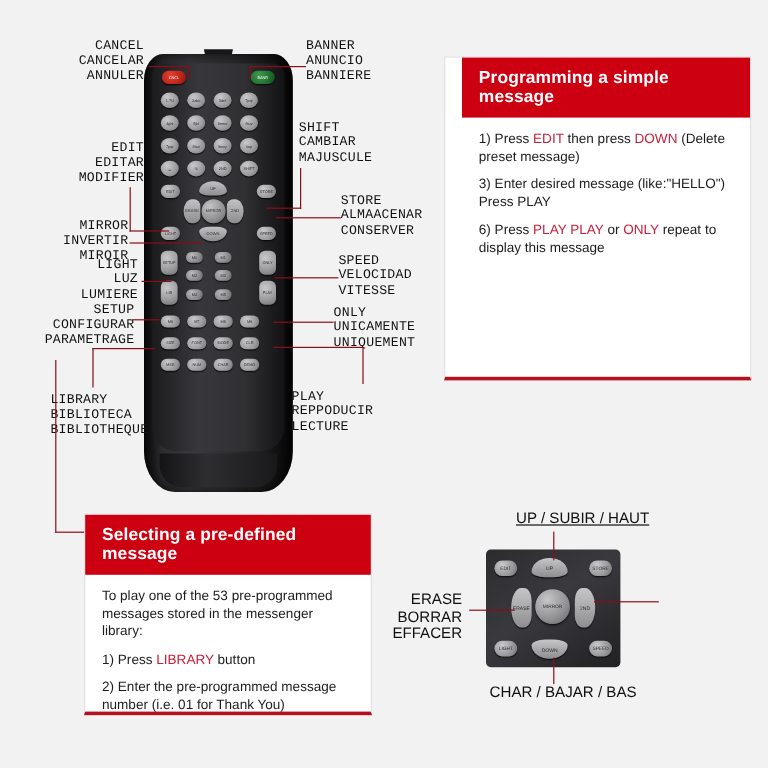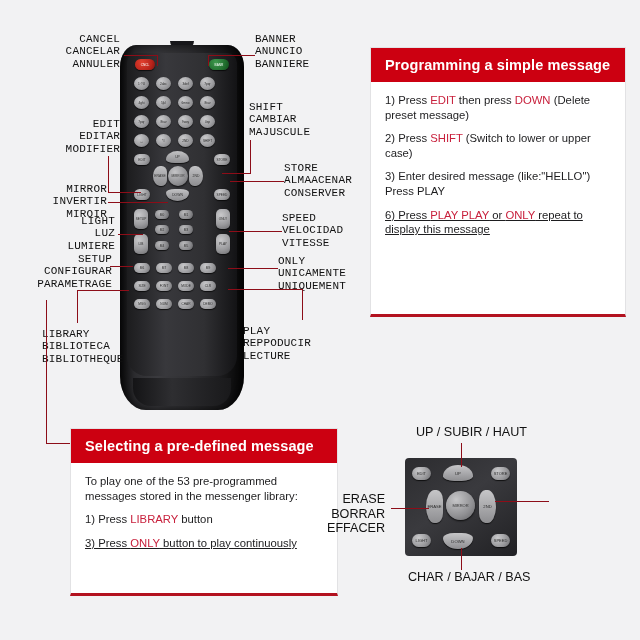--- a/index.html
+++ b/index.html
@@ -99,21 +99,21 @@
     font-weight:bold;font-size:14.5px;
     padding:9px 14px;letter-spacing:.1px;
     font-family:"Liberation Sans", sans-serif;
   }
   .panel-body{padding:11px 14px 14px 14px;}
   .step{
     font-size:11.3px;line-height:14.6px;color:#1d1d1f;
     margin:0 0 9px 0;
     font-family:"Liberation Sans", sans-serif;
   }
-  .step:last-child{margin-bottom:0;text-decoration:underline;}
+  .step:last-child{margin-bottom:0;}
   .hl{color:#c8203c;}
 
   
   #keypad{
     position:absolute;left:405px;top:458px;width:112px;height:98px;
     background:linear-gradient(145deg,#2c2c2f,#3a3a3e 45%,#212124);
     border-radius:4px;
   }
   .kb{
     position:absolute;border-radius:50%;
@@ -276,53 +276,52 @@
 
   <div class="callout" style="left:243px;top:325px;width:110px;">PLAY
 REPPODUCIR
 LECTURE</div>
   <div class="leader v" style="left:302px;top:289px;height:31px;"></div>
   <div class="leader h" style="left:228px;top:289px;width:75px;"></div>
 
   <div class="leader v" style="left:46px;top:300px;height:144px;"></div>
   <div class="leader h" style="left:46px;top:443px;width:24px;"></div>
 
-  <div class="panel" style="left:370px;top:47px;width:256px;height:270px;">
+  <div class="panel" style="left:370px;top:47px;width:256px;height:270px;padding-left:14px;">
     <div class="panel-head">Programming a simple message</div>
     <div class="panel-body">
       <p class="step">1) Press <span class="hl">EDIT</span> then press <span class="hl">DOWN</span> (Delete preset message)</p>
-      <p class="step">2) Press <span class="hl">SHIFT</span> (Switch to lower or upper case)</p>
       <p class="step">3) Enter desired message (like:"HELLO") Press PLAY</p>
       <p class="step">6) Press <span class="hl">PLAY PLAY</span> or <span class="hl">ONLY</span> repeat to display this message</p>
     </div>
   </div>
 
-  <div class="panel" style="left:70px;top:428px;width:268px;height:168px;">
+  <div class="panel" style="left:70px;top:428px;width:240px;height:168px;">
     <div class="panel-head">Selecting a pre-defined message</div>
     <div class="panel-body">
       <p class="step">To play one of the 53 pre-programmed messages stored in the messenger library:</p>
       <p class="step">1) Press <span class="hl">LIBRARY</span> button</p>
-      <p class="step">3) Press <span class="hl">ONLY</span> button to play continuously</p>
+      <p class="step">2) Enter the pre-programmed message number (i.e. 01 for Thank You)</p>
     </div>
   </div>
 
   <div id="keypad">
     <div class="kb" style="left:7px;top:9px;width:19px;height:13px;border-radius:7px;">EDIT</div>
     <div class="kb" style="right:7px;top:9px;width:19px;height:13px;border-radius:7px;">STORE</div>
     <div class="kb" style="left:7px;bottom:9px;width:19px;height:13px;border-radius:7px;">LIGHT</div>
     <div class="kb" style="right:7px;bottom:9px;width:19px;height:13px;border-radius:7px;">SPEED</div>
 
     <div class="ka" style="left:38px;top:7px;width:30px;height:16px;border-radius:50% 50% 38% 38%/70% 70% 30% 30%;">UP</div>
     <div class="ka" style="left:38px;bottom:7px;width:30px;height:16px;border-radius:38% 38% 50% 50%/30% 30% 70% 70%;">DOWN</div>
     <div class="ka" style="left:21px;top:32px;width:17px;height:33px;border-radius:50% 38% 38% 50%/50% 30% 30% 50%;">ERASE</div>
     <div class="ka" style="right:21px;top:32px;width:17px;height:33px;border-radius:38% 50% 50% 38%/30% 50% 50% 30%;">2ND</div>
     <div class="kc" style="left:41px;top:33px;width:29px;height:29px;">MIRROR</div>
   </div>
 
-  <div class="kl" style="left:416px;top:425px;">UP / SUBIR / HAUT</div>
+  <div class="kl" style="left:430px;top:425px;text-decoration:underline;">UP / SUBIR / HAUT</div>
   <div class="leader v" style="left:461px;top:443px;height:24px;"></div>
 
   <div class="kl" style="left:408px;top:570px;">CHAR / BAJAR / BAS</div>
   <div class="leader v" style="left:461px;top:548px;height:22px;"></div>
 
   <div class="kl r" style="left:327px;top:492px;text-align:right;">ERASE
 BORRAR
 EFFACER</div>
   <div class="leader h" style="left:391px;top:508px;width:38px;"></div>
 

